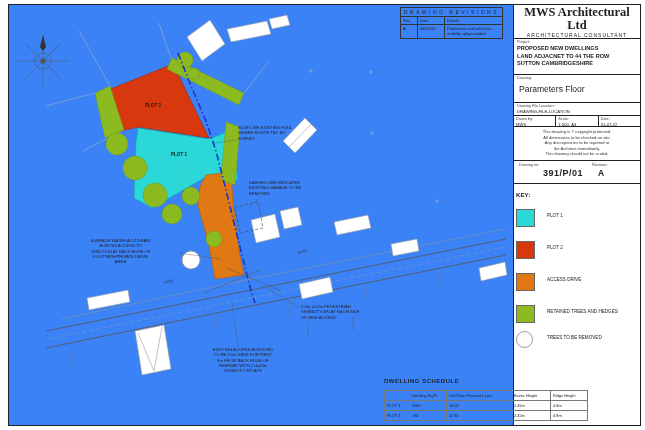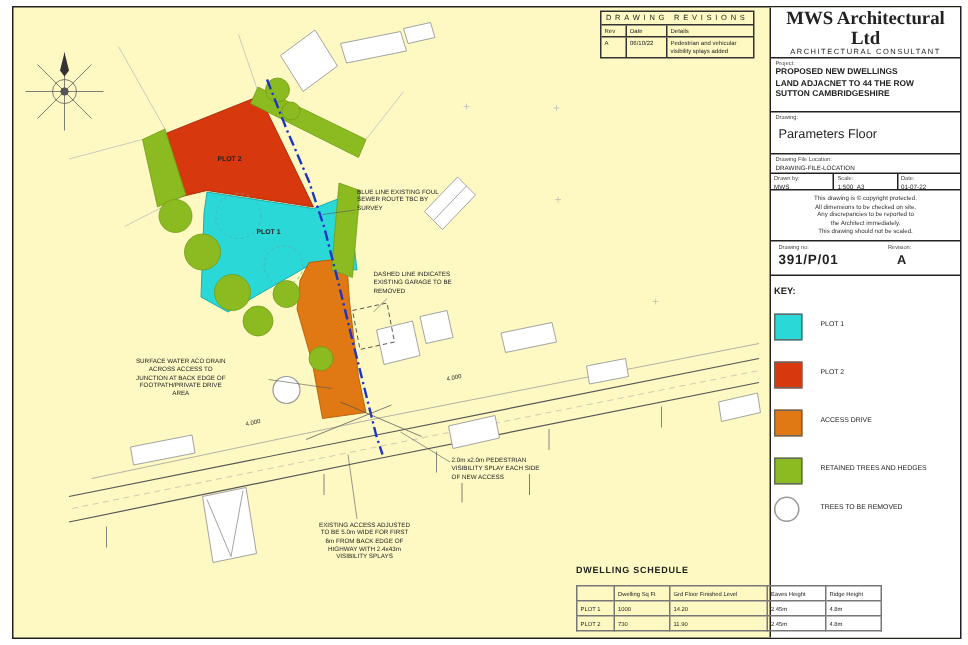--- a/index.html
+++ b/index.html
@@ -1,18 +1,18 @@
 <!DOCTYPE html>
 <html><head>
 <meta charset="utf-8">
 <style>
   html,body{margin:0;padding:0;background:#fff;}
   #page{position:relative;width:645px;height:430px;background:#fff;overflow:hidden;
         font-family:"Liberation Sans",sans-serif;color:#222;}
-  #sheet{position:absolute;left:8px;top:4px;width:631px;height:420px;border:1px solid #222;background:#fef9c3;}
+  #sheet{position:absolute;left:8px;top:4px;width:631px;height:420px;border:1px solid #222;background:#3b82f6;}
   .pre{white-space:pre-line;}
   svg text{font-family:"Liberation Sans",sans-serif;}
 
   
   #titlecol{position:absolute;left:504px;top:0;bottom:0;width:126px;border-left:1px solid #222;background:#fff;}
   .tb-box{border-bottom:1px solid #222;padding:1px 3px;overflow:hidden;}
   .company{height:31px;text-align:center;}
   .company-name{font-family:"Liberation Serif",serif;font-weight:bold;font-size:12.5px;line-height:13px;}
   .company-sub{font-size:5px;letter-spacing:1px;line-height:6px;}
   .company-tel,.company-email{font-size:4px;line-height:5px;color:#333;}
@@ -24,21 +24,21 @@
   .filebox{height:10px;}
   .file-val{font-size:4.2px;line-height:5px;}
   .metarow{height:10px;display:flex;padding:0;}
   .metacell{flex:1;border-right:1px solid #222;padding:1px 2px;}
   .metacell:last-child{border-right:none;}
   .metaval{font-size:4.2px;line-height:5px;}
   .copyright{height:30px;text-align:center;font-size:4.1px;line-height:5.6px;color:#333;padding-top:2px;}
   .dnobox{height:20px;display:flex;}
   .dno-left{flex:1.6;padding:1px 2px;}
   .dno-right{flex:1;padding:1px 2px;text-align:left;}
-  .dno-val{font-size:9px;font-weight:bold;letter-spacing:0.5px;}
+  .dno-val{font-size:9px;font-weight:bold;letter-spacing:0.5px;margin-left:24px;}
   .rev-val{font-size:8.5px;font-weight:bold;padding-left:6px;}
 
   
   #key{position:absolute;left:504px;top:186px;width:126px;}
   .key-title{font-size:6.2px;font-weight:bold;margin-left:3px;}
   .key-item{position:absolute;left:3px;}
   .swatch{width:17px;height:16px;display:inline-block;border:0.5px solid #666;}
   .sw-plot1{background:#2BD8D8;}
   .sw-plot2{background:#D8380E;}
   .sw-drive{background:#E07814;}

